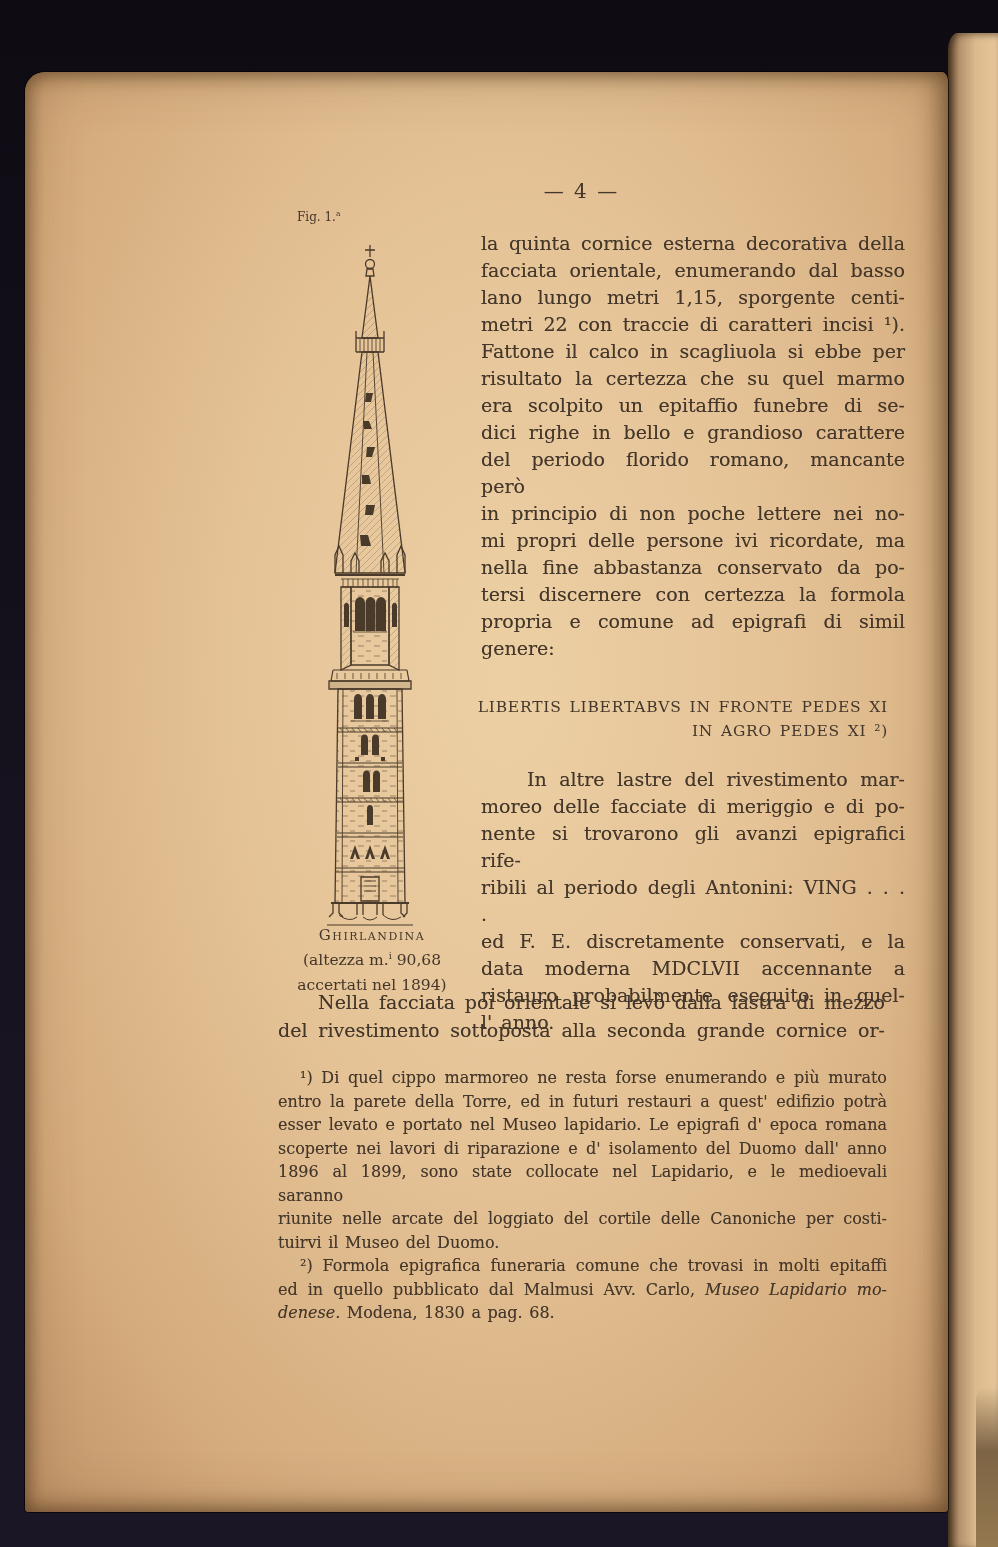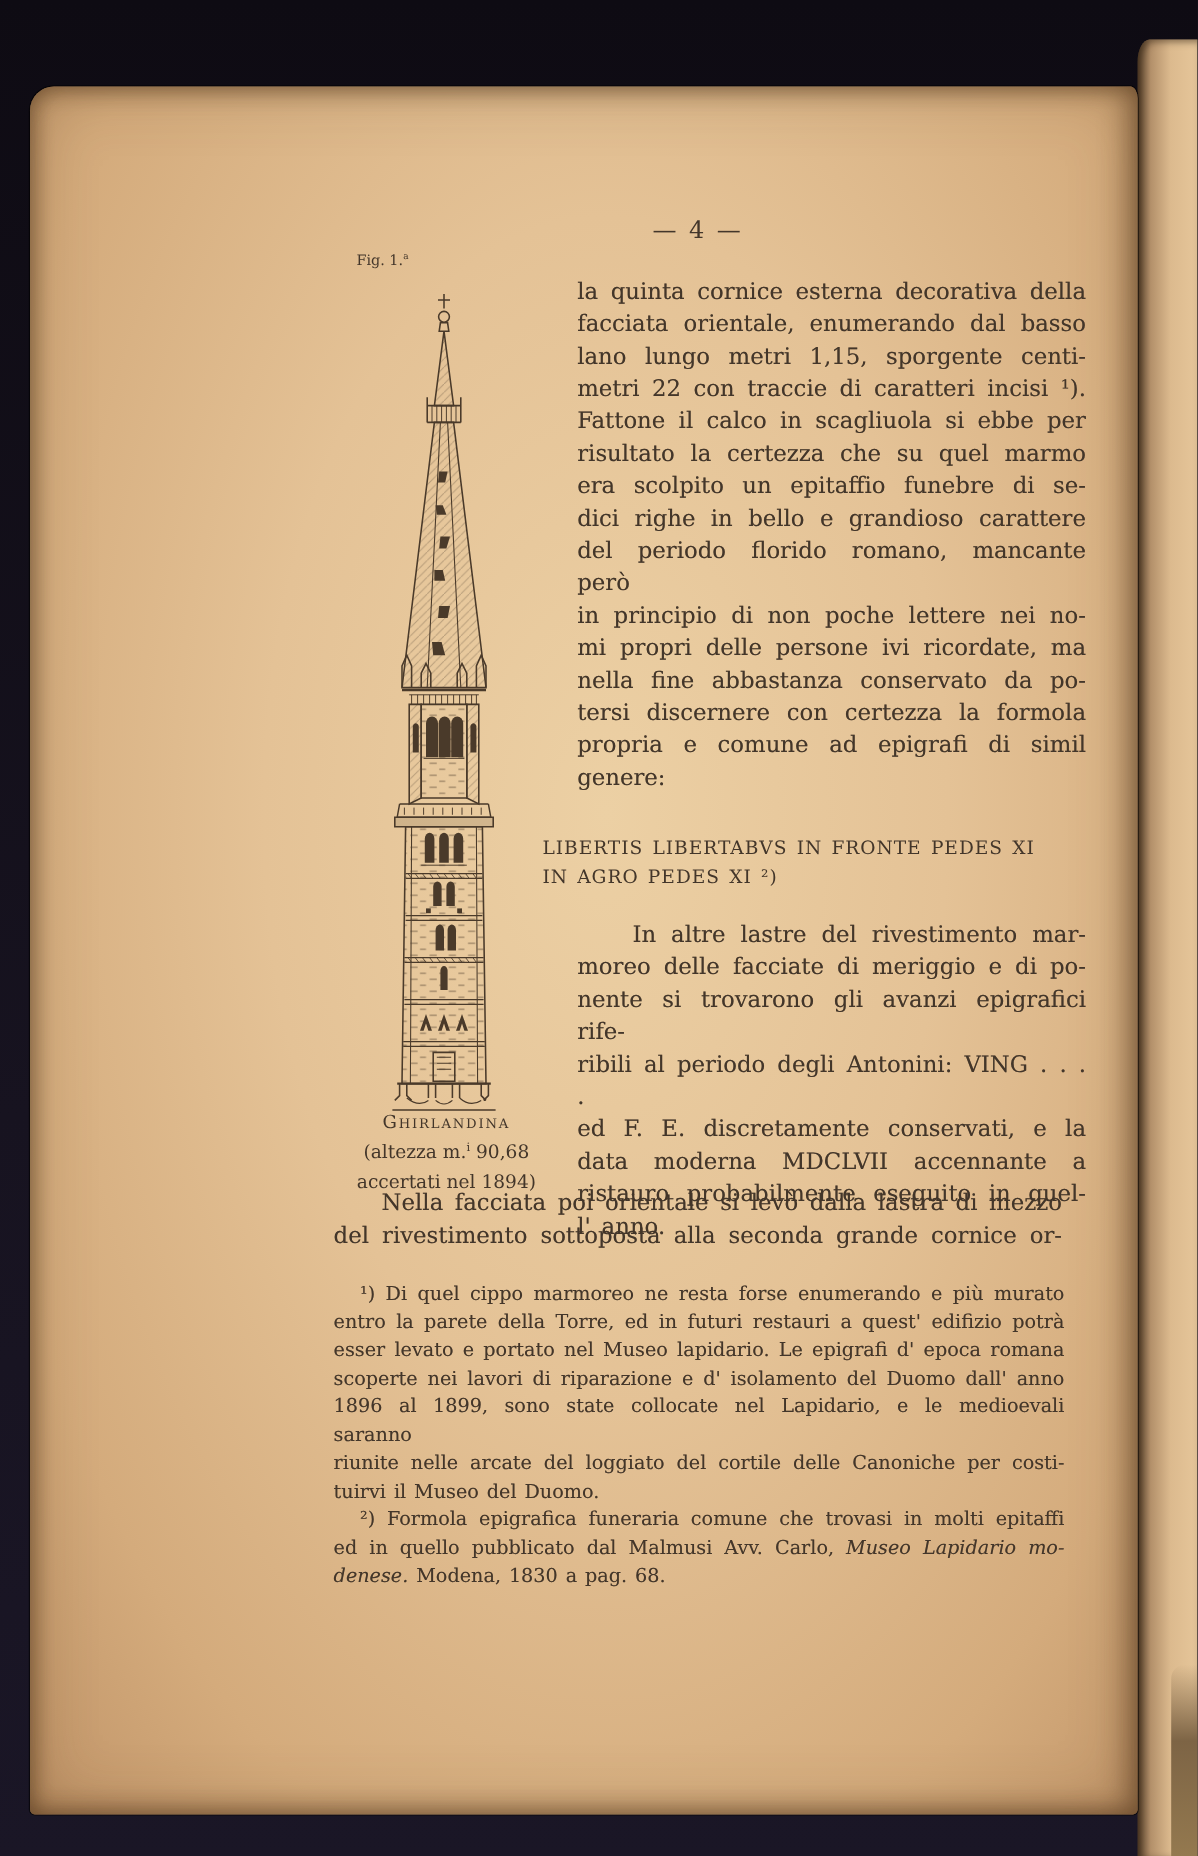--- a/index.html
+++ b/index.html
@@ -39,21 +39,21 @@
   .line.last{text-align:left;text-align-last:left;}
   .maincol{left:456px;width:424px;font-size:19px;line-height:27px;word-spacing:3px;
     text-shadow:0 0 .5px rgba(62,46,30,.45);}
   .fullcol{left:253px;width:607px;font-size:19px;line-height:28px;word-spacing:2px;
     text-shadow:0 0 .5px rgba(62,46,30,.45);}
   .footnotes{left:253px;width:609px;font-size:16px;line-height:23.5px;word-spacing:1.5px;
     text-shadow:0 0 .4px rgba(62,46,30,.4);}
   .pageno{left:253px;width:607px;top:107px;font-size:20px;text-align:center;letter-spacing:2px;}
   .figlabel{left:272px;width:158px;top:138px;font-size:12px;text-align:left;}
   .epigraph{left:427px;width:436px;top:623px;font-size:15.5px;line-height:24px;
-    text-align:left;letter-spacing:.8px;word-spacing:2px;}
+    text-align:right;letter-spacing:.8px;word-spacing:2px;}
   .caption{left:263px;width:168px;top:851px;text-align:center;font-size:15.5px;line-height:25px;}
   .caption .cap-title{font-variant:small-caps;letter-spacing:1.5px;font-size:15px;}
   sup{font-size:.62em;vertical-align:super;line-height:0;}
   .ind46{padding-left:46px;}
   .ind40{padding-left:40px;}
   .ind22{padding-left:22px;}
   .tower{left:268px;top:171px;}
   .it{font-style:italic;margin-top:21px;}
 </style>
 </head>

